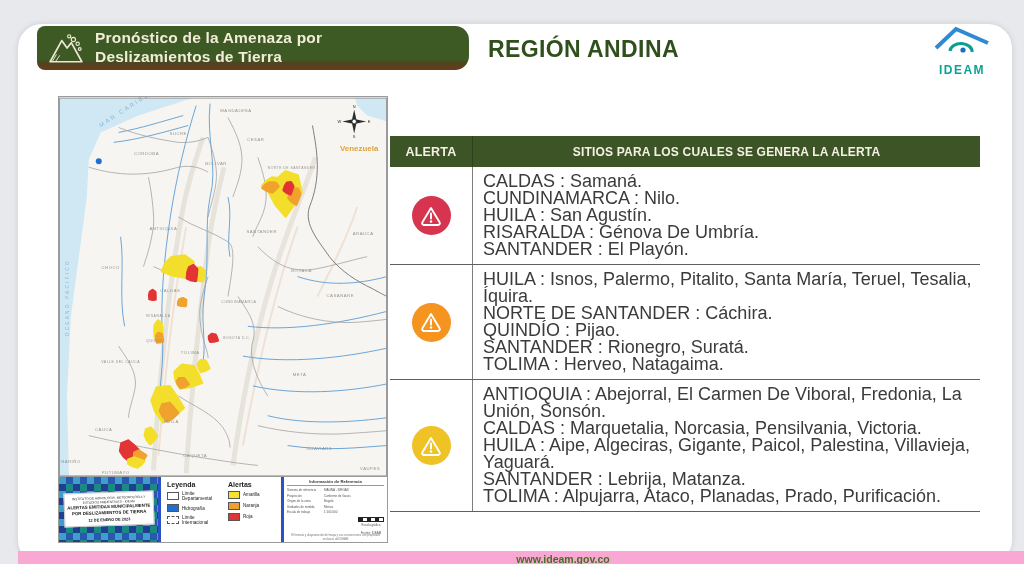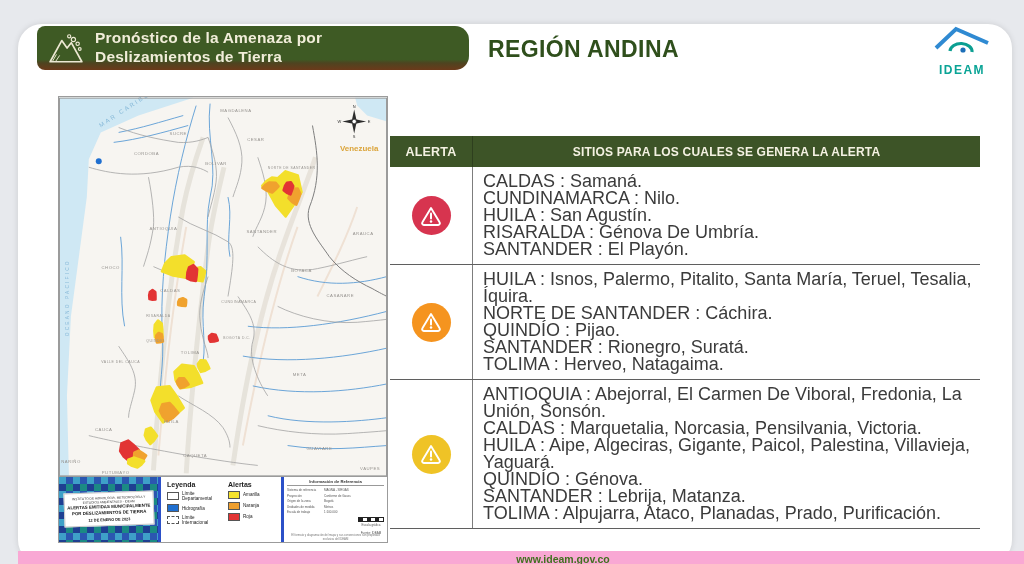--- a/index.html
+++ b/index.html
@@ -338,21 +338,20 @@
                   <path d="M12 4 L20.6 18.2 A1.8 1.8 0 0 1 19 21 H5 A1.8 1.8 0 0 1 3.4 18.2 Z" fill="none" stroke="#fff" stroke-width="1.9" stroke-linejoin="round"></path>
                   <line x1="12" y1="9.5" x2="12" y2="14.5" stroke="#fff" stroke-width="2" stroke-linecap="round"></line>
                   <circle cx="12" cy="17.5" r="1.25" fill="#fff"></circle>
                 </svg>
               </div>
             </div>
             <div class="tc-lines">
               <div class="tline">ANTIOQUIA : Abejorral, El Carmen De Viboral, Fredonia, La Unión, Sonsón.</div>
               <div class="tline">CALDAS : Marquetalia, Norcasia, Pensilvania, Victoria.</div>
               <div class="tline">HUILA : Aipe, Algeciras, Gigante, Paicol, Palestina, Villavieja, Yaguará.</div>
-              <div class="tline">QUINDÍO : Génova.</div>
               <div class="tline">SANTANDER : Lebrija, Matanza.</div>
               <div class="tline">TOLIMA : Alpujarra, Ataco, Planadas, Prado, Purificación.</div>
             </div>
           </div>
         </div>
     </div>
 
     <div class="footer-bar">
       <span>www.ideam.gov.co</span>
     </div>

